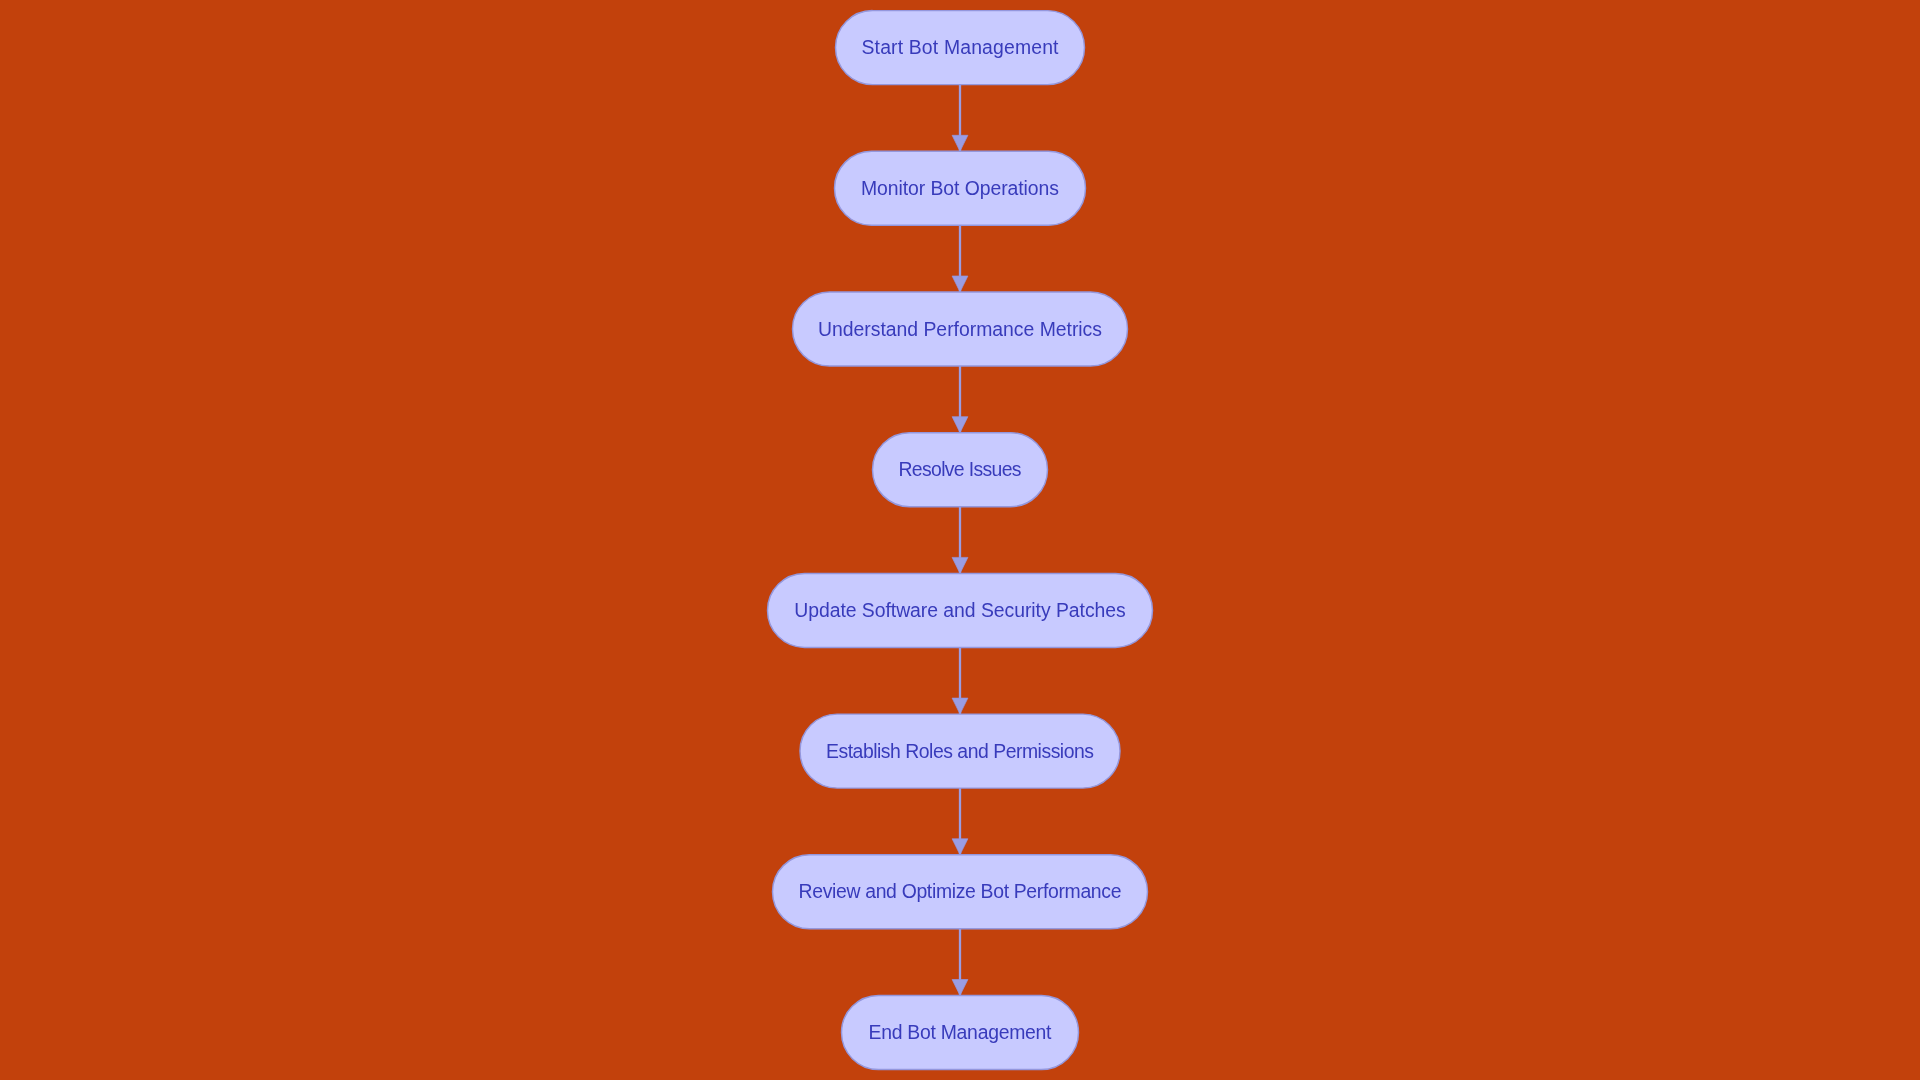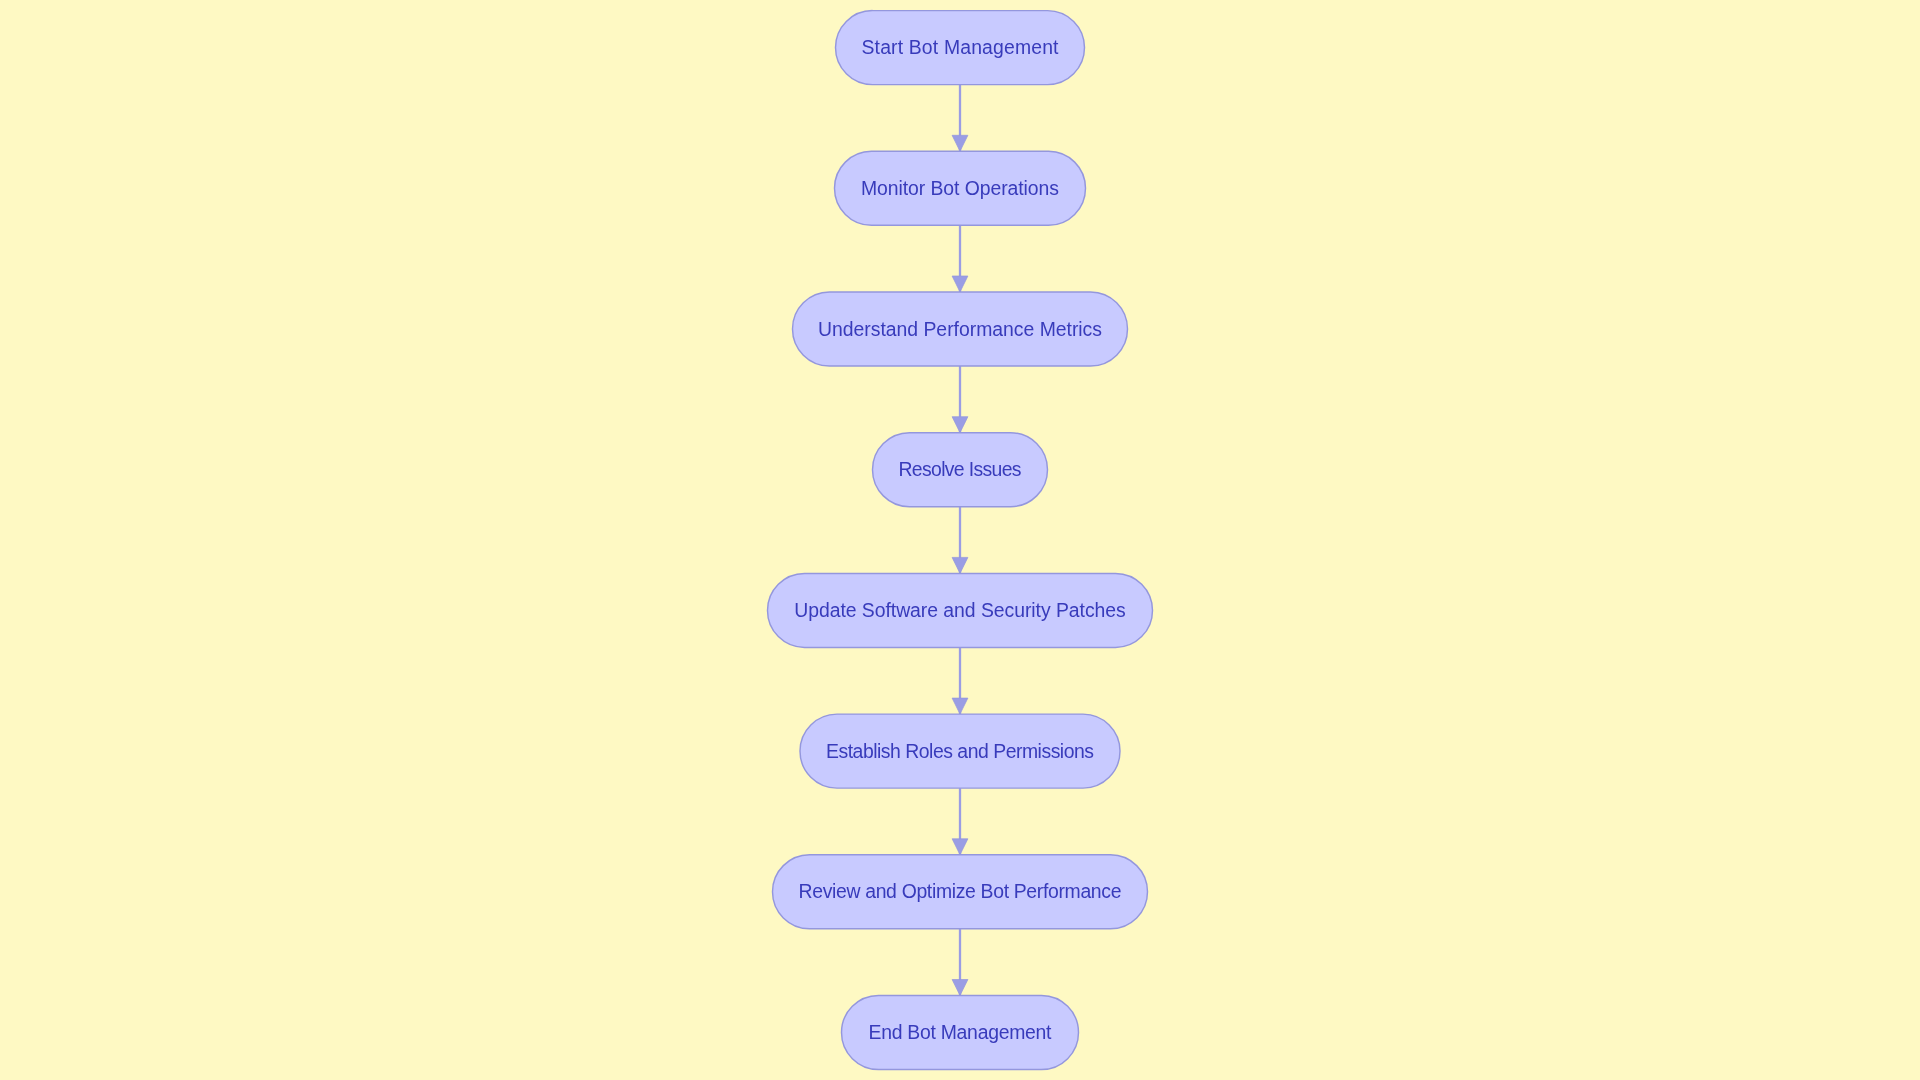--- a/index.html
+++ b/index.html
@@ -14,21 +14,21 @@
   body {
     font-family: "Liberation Sans", sans-serif;
     -webkit-font-smoothing: antialiased;
   }
   #flow-root {
     position: absolute;
     left: 0;
     top: 0;
     width: 1920px;
     height: 1080px;
-    background: #fef9c3;
+    background: #c2410c;
   }
   .flow-svg {
     position: absolute;
     left: 0;
     top: 0;
     display: block;
   }
   .node-label {
     font-family: "Liberation Sans", sans-serif;
     font-weight: 400;

